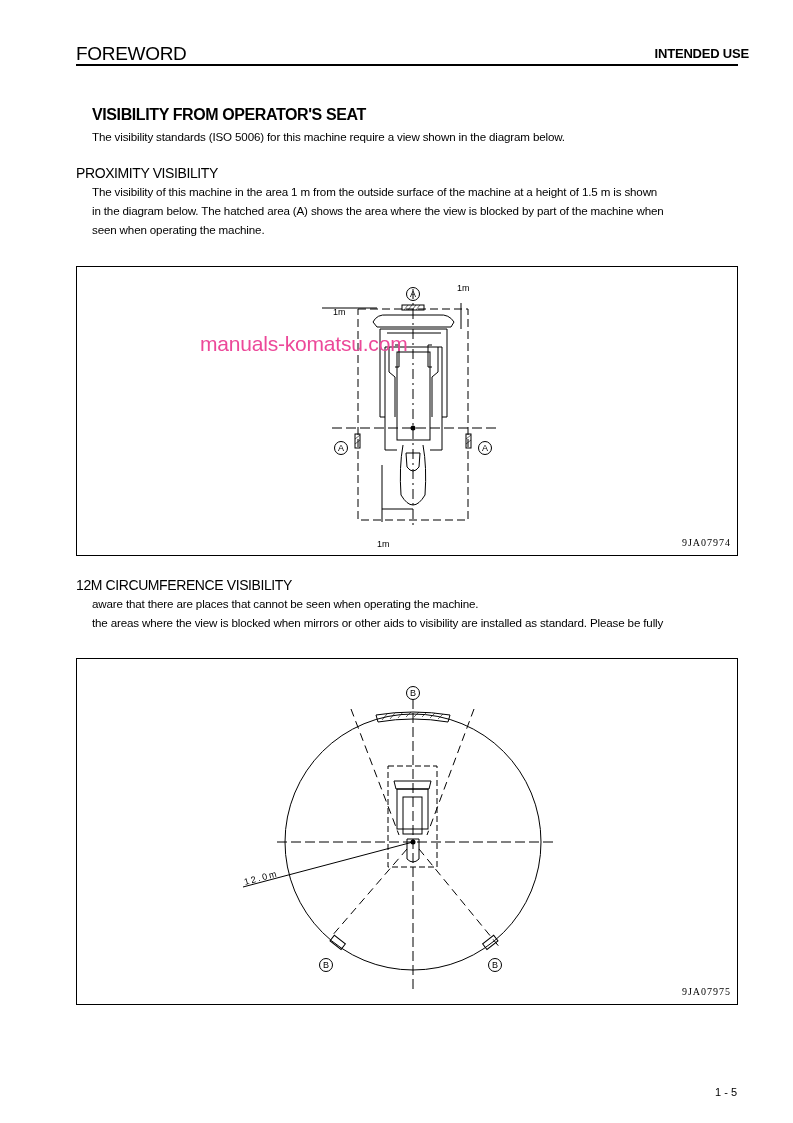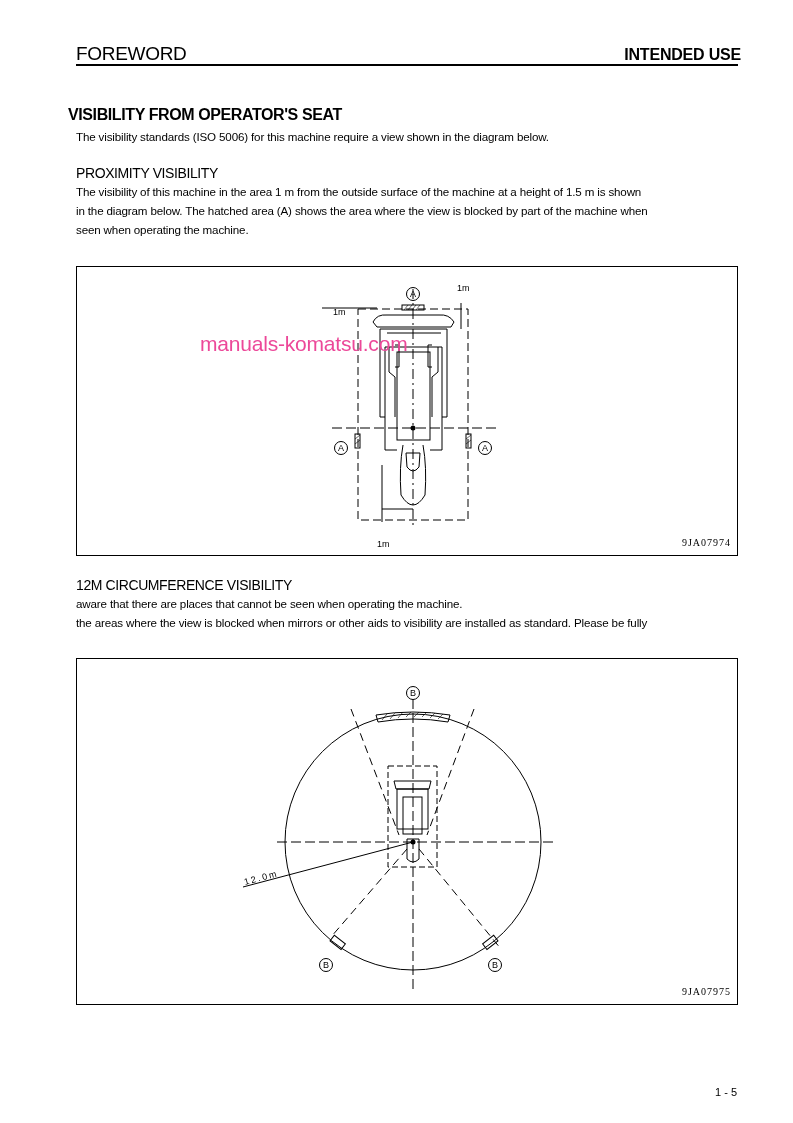--- a/index.html
+++ b/index.html
@@ -1,23 +1,23 @@
 <!DOCTYPE html>
 <html><head>
 <meta charset="utf-8">
 <style>
   html, body { margin:0; padding:0; background:#fff; }
   body { width:793px; height:1123px; position:relative; overflow:hidden; font-family:"Liberation Sans", sans-serif; color:#000; }
   .abs { position:absolute; }
   .hdr-left { left:76px; top:43px; font-size:19px; font-weight:normal; letter-spacing:-0.3px; }
-  .hdr-right { right:52px; top:46px; font-size:16px; font-weight:bold; letter-spacing:-0.2px; }
+  .hdr-right { right:44px; top:46px; font-size:13px; font-weight:bold; letter-spacing:-0.2px; }
   .hdr-rule { left:76px; top:64px; width:662px; height:2px; background:#000; }
-  .h1 { left:68px; top:106px; font-size:16px; font-weight:bold; letter-spacing:-0.4px; }
+  .h1 { left:92px; top:106px; font-size:16px; font-weight:bold; letter-spacing:-0.4px; }
   .h2 { left:76px; font-size:14px; font-weight:normal; letter-spacing:-0.4px; }
-  .para { left:76px; width:662px; font-size:11.6px; line-height:18.8px; letter-spacing:-0.15px; }
+  .para { left:92px; width:662px; font-size:11.6px; line-height:18.8px; letter-spacing:-0.15px; }
   .frame { border:1px solid #000; box-sizing:border-box; }
   .code { font-family:Liberation Serif, serif; font-size:10px; letter-spacing:1px; }
   .watermark { left:200px; top:332px; font-size:21px; color:#ec4899; letter-spacing:-0.2px; }
   .pageno { right:56px; top:1086px; font-size:11px; }
   svg text { font-family:"Liberation Sans", sans-serif; }
 </style>
 </head>
 <body>
 
 <div class="abs hdr-left">FOREWORD</div>

